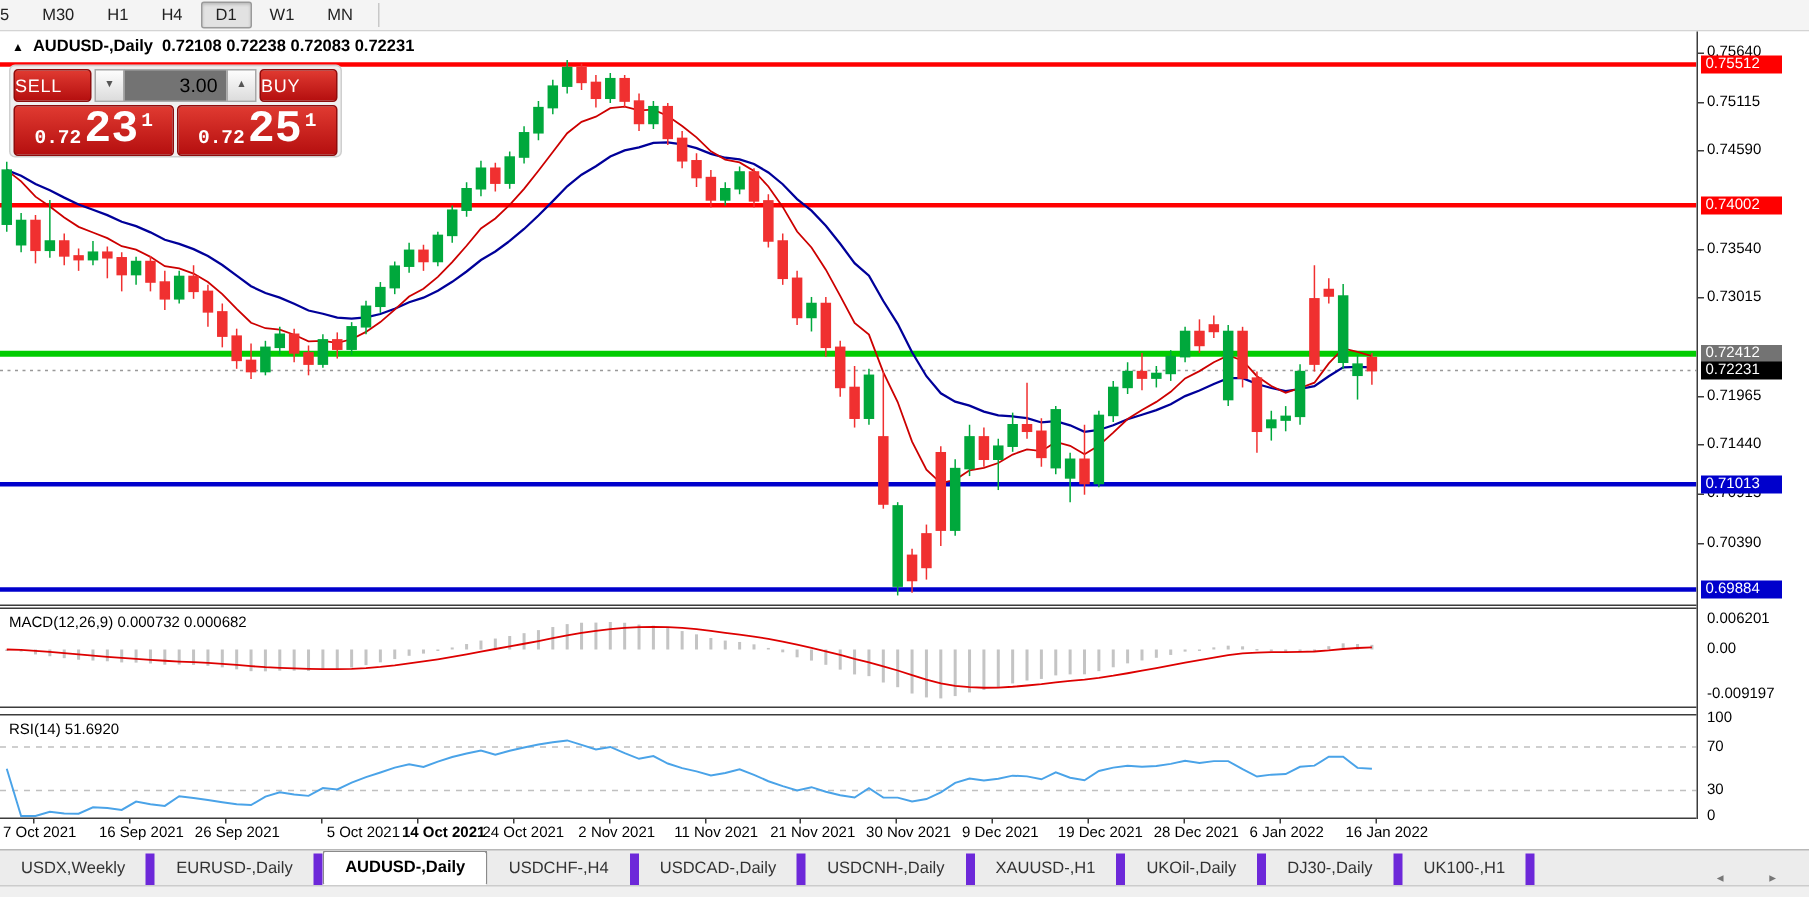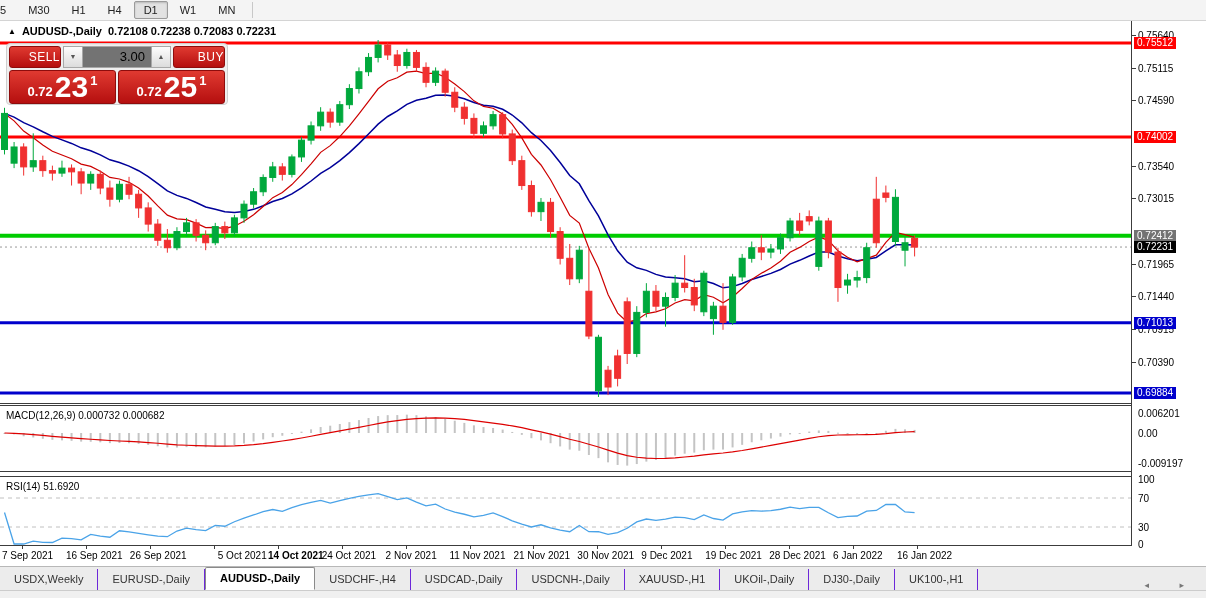--- a/index.html
+++ b/index.html
@@ -26,51 +26,51 @@
                  display:flex; align-items:center; gap:6px; }
   .collapse-tri { font-size:8px; color:#000; }
   .chart-title b { font-weight:bold; }
   .chart-title span.qts { font-weight:bold; }
 
   
   .ocp { position:absolute; left:6px; top:22px; width:222px; height:62px;
          background:rgba(238,238,238,.92); border:1px solid #cfcfcf; border-radius:4px; padding:2px; }
   .ocp-row1 { display:flex; height:22px; gap:2px; }
   .btn-red { background:linear-gradient(#e03a31,#b50f0f); color:#fff; border:1px solid #8e0c0c;
-             border-radius:3px; text-align:right; cursor:pointer; }
+             border-radius:3px; text-align:left; cursor:pointer; }
   .lbl-btn { width:52px; font-size:12px; line-height:20px; letter-spacing:.5px; }
   .spinner { flex:1; display:flex; height:22px; }
   .spin-btn { width:20px; background:linear-gradient(#fdfdfd,#dcdcdc); border:1px solid #a8a8a8;
               font-size:7px; color:#555; text-align:center; line-height:20px; cursor:pointer; }
   .spin-field { flex:1; background:#737373; border-top:1px solid #a8a8a8; border-bottom:1px solid #a8a8a8;
                 font-size:13px; text-align:right; padding:2px 6px 0 0; color:#000; }
   .ocp-row2 { display:flex; height:34px; gap:2px; margin-top:2px; }
-  .price-btn { flex:1; display:flex; align-items:center; justify-content:center; gap:2px; }
+  .price-btn { flex:1; display:flex; align-items:center; justify-content:center; gap:2px;font-family:Liberation Mono, monospace; }
   .pb-small { font-size:13px; font-weight:bold; margin-top:8px; }
   .pb-big   { font-size:30px; font-weight:bold; line-height:30px; }
   .pb-sup   { font-size:13px; font-weight:bold; margin-bottom:14px; }
 
   
   .yaxis { position:absolute; left:1132px; top:0; width:74px; height:525px; font-size:10px; color:#000; }
   .ytick { position:absolute; left:6px; transform:translateY(-50%); white-space:nowrap; }
   .ytick-dash { position:absolute; left:0; width:4px; height:1px; background:#3c3c3c; }
   .ybadge { position:absolute; left:2px; transform:translateY(-50%); color:#fff;
-            padding:0 3px 1px 3px; font-size:10px; white-space:nowrap; }
+            padding:0 15px 1px 3px; font-size:10px; white-space:nowrap; }
 
   .ind-label { position:absolute; left:6px; font-size:10px; color:#000; }
 
   
   .dates { position:absolute; left:0; top:525px; width:1131px; height:19px; font-size:10px; color:#000; }
   .dlabel { position:absolute; top:4px; white-space:nowrap; }
   .dtick  { position:absolute; top:0; width:1px; height:3px; background:#3c3c3c; }
 
   
   .tabbar { position:absolute; left:0; top:566px; width:1206px; height:24px; background:#ececec;
             border-top:1px solid #b8b8b8; display:flex; align-items:flex-end; font-size:11px; color:#333; }
-  .tab { padding:4px 14px 5px 14px; border-right:1px solid #6d28d9; cursor:pointer; white-space:nowrap; }
+  .tab { padding:4px 14px 5px 14px; border-right:6px solid #6d28d9; cursor:pointer; white-space:nowrap; }
   .tab.active { background:#fff; border:1px solid #8a8a8a; border-bottom:1px solid #fff;
                 font-weight:bold; color:#000; border-radius:2px 2px 0 0; }
   .tab-arrows { margin-left:auto; padding-right:8px; color:#777; font-size:9px; letter-spacing:14px; cursor:pointer; }
   .statusbar { position:absolute; left:0; top:590px; width:1206px; height:8px;
                background:#f0f0f0; border-top:1px solid #cccccc; }
 </style>
 </head>
 <body>
 
 <div id="app">
@@ -445,21 +445,21 @@
         <div class="ytick" style="top: 392.002px;">0.006201</div>
         <div class="ytick" style="top: 412px;">0.00</div>
         <div class="ytick" style="top: 441.66px;">-0.009197</div>
         <div class="ytick" style="top: 458px;">100</div>
         <div class="ytick" style="top: 477px;">70</div>
         <div class="ytick" style="top: 506px;">30</div>
         <div class="ytick" style="top: 523px;">0</div>
       </div>
 
     <div class="dates" id="dates">
-        <div class="dlabel" style="left: 2px;">7 Sep 2021</div>
+        <div class="dlabel" style="left: 2px;">7 Oct 2021</div>
         <div class="dtick" style="left: 22px;"></div>
         <div class="dlabel" style="left: 65.93px;">16 Sep 2021</div>
         <div class="dtick" style="left: 85.93px;"></div>
         <div class="dlabel" style="left: 129.86px;">26 Sep 2021</div>
         <div class="dtick" style="left: 149.86px;"></div>
         <div class="dlabel" style="left: 193.79px; padding-left: 24px;">5 Oct 2021</div>
         <div class="dtick" style="left: 213.79px;"></div>
         <div class="dlabel" style="left: 268px; font-weight: bold;">14 Oct 2021</div>
         <div class="dtick" style="left: 277.72px;"></div>
         <div class="dlabel" style="left: 321.65px;">24 Oct 2021</div>

